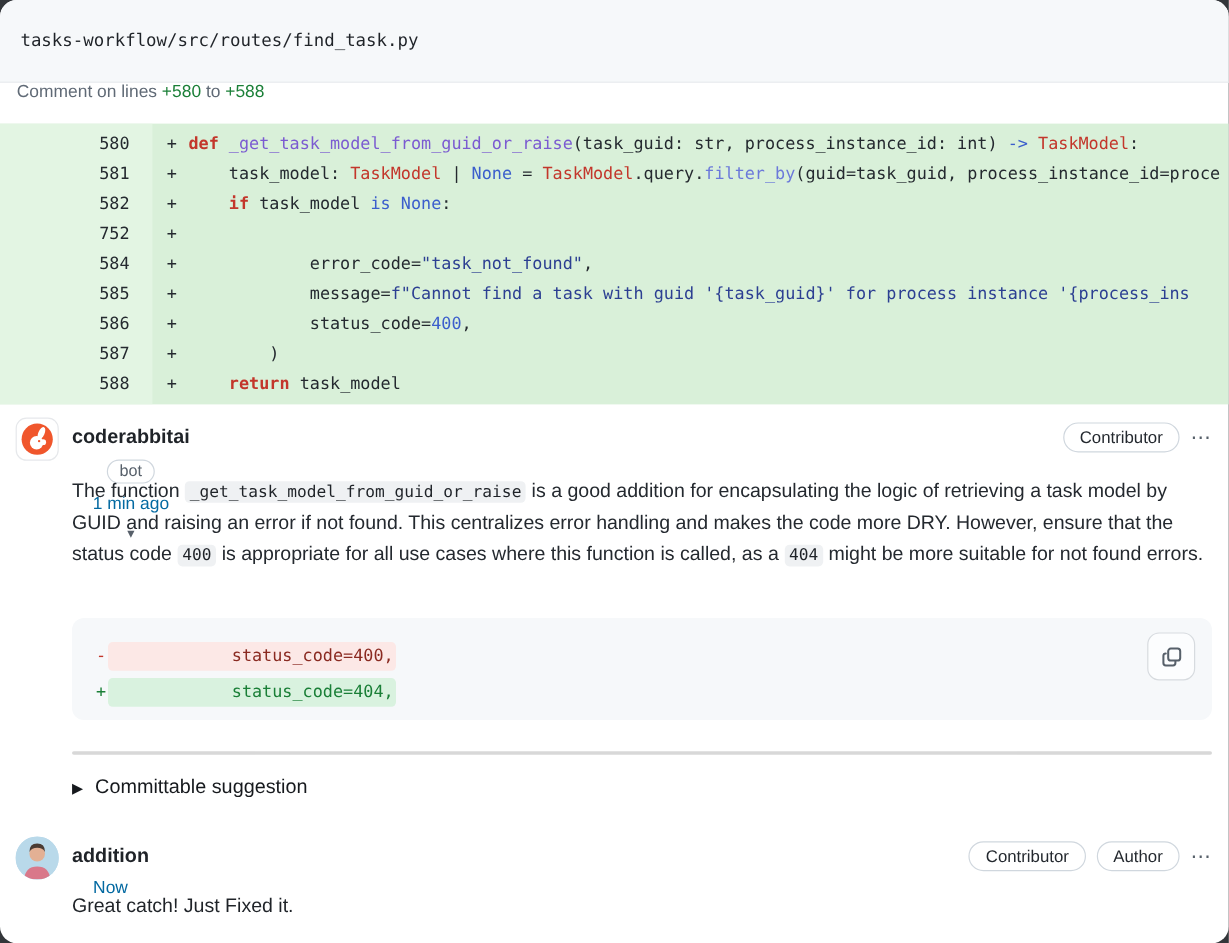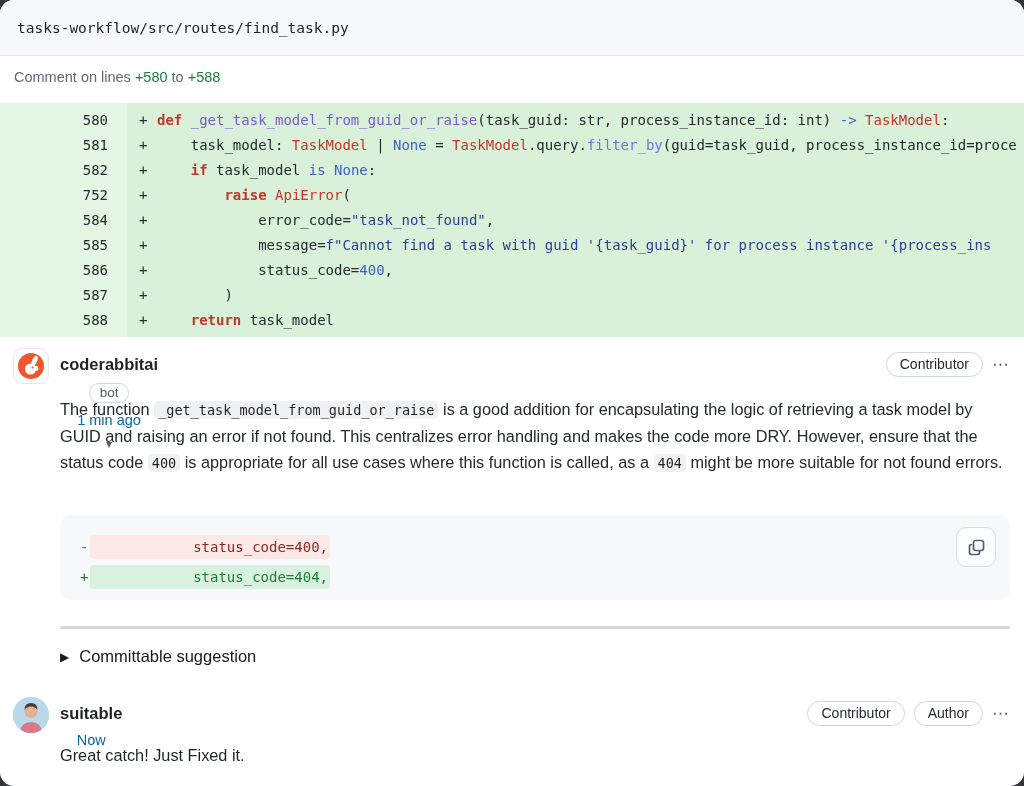--- a/index.html
+++ b/index.html
@@ -12,21 +12,21 @@
   .card {
     position:relative;
     width:1024px; height:786px;
     background:#ffffff;
     border-radius:14px;
     overflow:hidden;
   }
 
   
   .filebar {
-    position:absolute; top:0; left:0; right:0; height:56px;
+    position:absolute; top:0; left:0; right:0; height:69px;
     background:#f6f8fa;
     border-bottom:1px solid #e9ebee;
     display:flex; align-items:center;
     padding-left:17px;
     font-family:"DejaVu Sans Mono", monospace;
     font-size:14.5px; color:#1f2328;
   }
 
   
   .comment-ref {
@@ -171,21 +171,20 @@
 
       <div class="code-line">
         <span class="ln">582</span>
         <span class="marker">+</span>
         <span class="code"><span class="seg-p">    </span><span class="seg-k">if</span><span class="seg-p"> task_model </span><span class="seg-c">is</span><span class="seg-p"> </span><span class="seg-c">None</span><span class="seg-p">:</span></span>
       </div>
 
       <div class="code-line">
         <span class="ln">752</span>
         <span class="marker">+</span>
-        <span class="code"><span class="seg-p">        </span><span class="seg-k">raise</span><span class="seg-p"> </span><span class="seg-t">ApiError</span><span class="seg-p">(</span></span>
       </div>
 
       <div class="code-line">
         <span class="ln">584</span>
         <span class="marker">+</span>
         <span class="code"><span class="seg-p">            error_code=</span><span class="seg-s">"task_not_found"</span><span class="seg-p">,</span></span>
       </div>
 
       <div class="code-line">
         <span class="ln">585</span>
@@ -265,21 +264,21 @@
   <div class="comment-head" style="top:697px;">
     <div class="avatar-circle">
       <svg width="36" height="36" viewBox="0 0 36 36">
         <rect width="36" height="36" fill="#b9d9ea"></rect>
         <circle cx="18" cy="14.5" r="6.5" fill="#e3b094"></circle>
         <path d="M11.5 13 q0 -7 6.5 -7 q6.5 0 6.5 7 q-2 -3.5 -6.5 -3.5 q-4.5 0 -6.5 3.5 Z" fill="#4a3b33"></path>
         <path d="M7 36 q1 -11 11 -11 q10 0 11 11 Z" fill="#d9788a"></path>
       </svg>
     </div>
     <div class="head-row">
-      <span class="author">suitable</span>
+      <span class="author">addition</span>
       <span class="time">Now</span>
     </div>
     <div class="head-right">
       <span class="role-pill">Contributor</span>
       <span class="role-pill">Author</span>
       <span class="kebab">⋯</span>
     </div>
   </div>
 
   <div class="reply-body">Great catch! Just Fixed it.</div>

